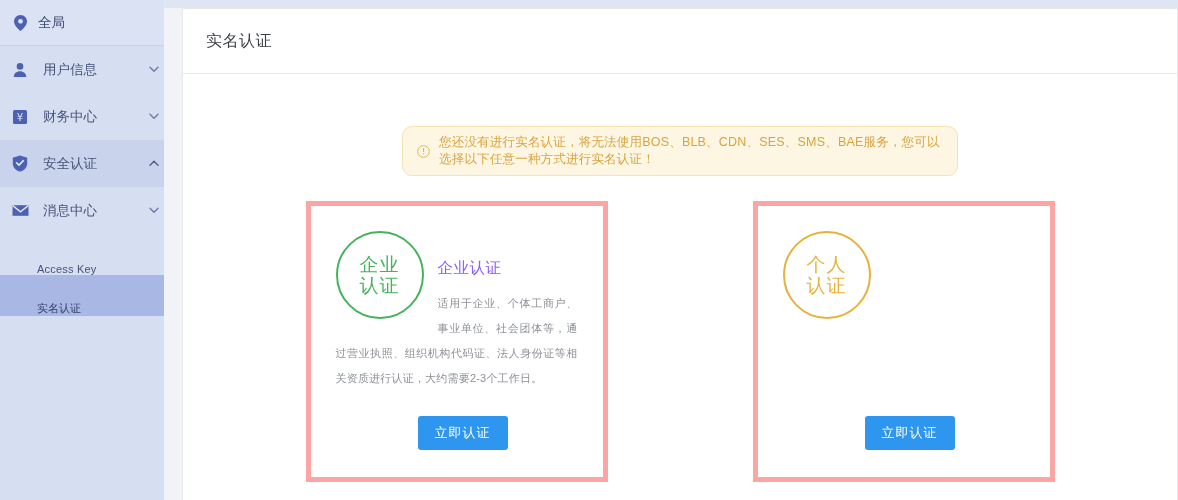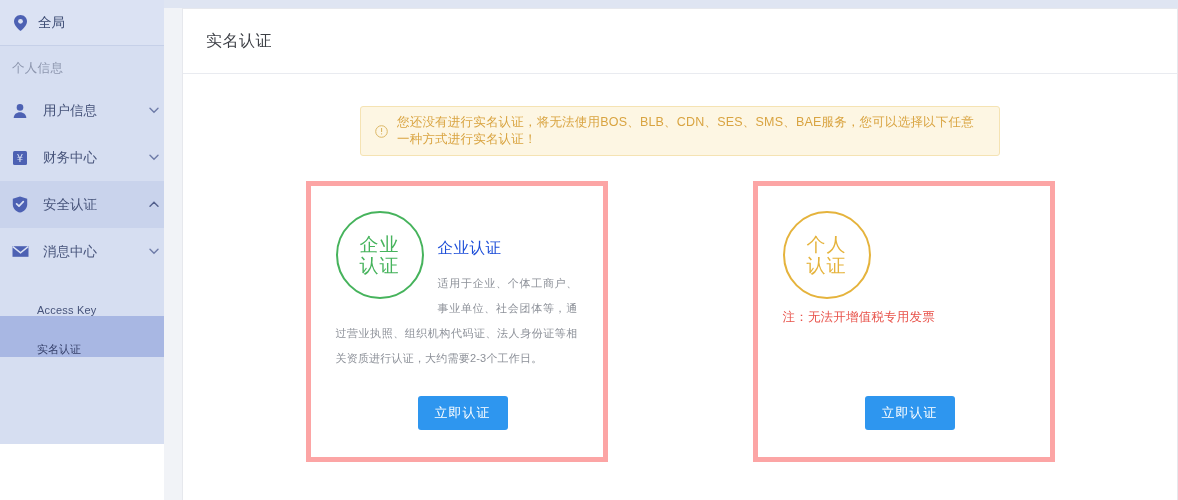--- a/index.html
+++ b/index.html
@@ -7,21 +7,21 @@
     width: 1178px; height: 500px;
     font-family: "Liberation Sans", "DejaVu Sans", sans-serif;
     background: #ffffff;
     overflow: hidden;
   }
   #app { position: relative; width: 1178px; height: 500px; display: flex; }
 
   
   .sidebar {
     width: 164px;
-    height: 444px;
+    height: 500px;
     background: #d6def1;
     flex: 0 0 164px;
     position: relative;
   }
   .sb-global {
     height: 46px;
     display: flex;
     align-items: center;
     padding-left: 14px;
     background: #dbe2f3;
@@ -96,28 +96,29 @@
   }
   .panel-title {
     font-size: 16px;
     color: #3c3f45;
     letter-spacing: .5px;
   }
 
   
   .notice-wrap { padding: 32px 0 0 0; display: flex; justify-content: center; }
   .notice {
-    width: 640px;
+    width: 556px;
     min-height: 32px;
     background: #fdf6e3;
     border: 1px solid #f5e3b3;
-    border-radius: 3px;
+    border-radius: 10px;
     display: flex;
     align-items: center;
     padding: 7px 14px;
+    margin-top: 20px;
   }
   .notice .warn-ico { margin-right: 9px; flex: 0 0 auto; display:flex; }
   .notice .txt {
     font-size: 12.5px;
     color: #d9a441;
     line-height: 17px;
     letter-spacing: .2px;
   }
 
   
@@ -145,21 +146,21 @@
     align-items: center;
     justify-content: center;
     line-height: 1.12;
     font-size: 19px;
     letter-spacing: 1px;
   }
   .badge.green { border: 2px solid #46b35c; color: #46b35c; }
   .badge.gold  { border: 2px solid #e5b33c; color: #e5b33c; }
   .card-title {
     font-size: 15.5px;
-    color: #1d4ed8;
+    color: #8b5cf6;
     padding-top: 30px;
     letter-spacing: .5px;
   }
   .card-desc {
     font-size: 11px;
     color: #8d9199;
     line-height: 25px;
     margin-top: 12px;
     text-align: justify;
     letter-spacing: .2px;
@@ -200,21 +201,20 @@
     <div class="sb-global">
       <span class="pin">
         <svg width="13" height="16" viewBox="0 0 13 16">
           <path d="M6.5 0C2.9 0 0 2.9 0 6.5C0 11 6.5 16 6.5 16S13 11 13 6.5C13 2.9 10.1 0 6.5 0Z" fill="#4d61b3"></path>
           <circle cx="6.5" cy="6.3" r="2.4" fill="#dbe2f3"></circle>
         </svg>
       </span>
       <span>全局</span>
     </div>
 
-    <div class="sb-section-title">个人信息</div>
 
     <div class="sb-item">
       <span class="ico">
         <svg width="16" height="16" viewBox="0 0 16 16">
           <circle cx="8" cy="4.4" r="3.3" fill="#4d61b3"></circle>
           <path d="M1.7 15c0-3.6 2.8-5.8 6.3-5.8s6.3 2.2 6.3 5.8z" fill="#4d61b3"></path>
         </svg>
       </span>
       <span class="lbl">用户信息</span>
       <span class="chev">
@@ -311,21 +311,20 @@
           <div class="btn-row">
             <button class="btn-primary">立即认证</button>
           </div>
         </div>
 
         <div class="card">
           <div class="badge gold">
             <span>个人</span>
             <span>认证</span>
           </div>
-          <div class="card-note">注：无法开增值税专用发票</div>
           <div class="btn-row">
             <button class="btn-primary">立即认证</button>
           </div>
         </div>
 
       </div>
     </div>
   </div>
 </div>
 

